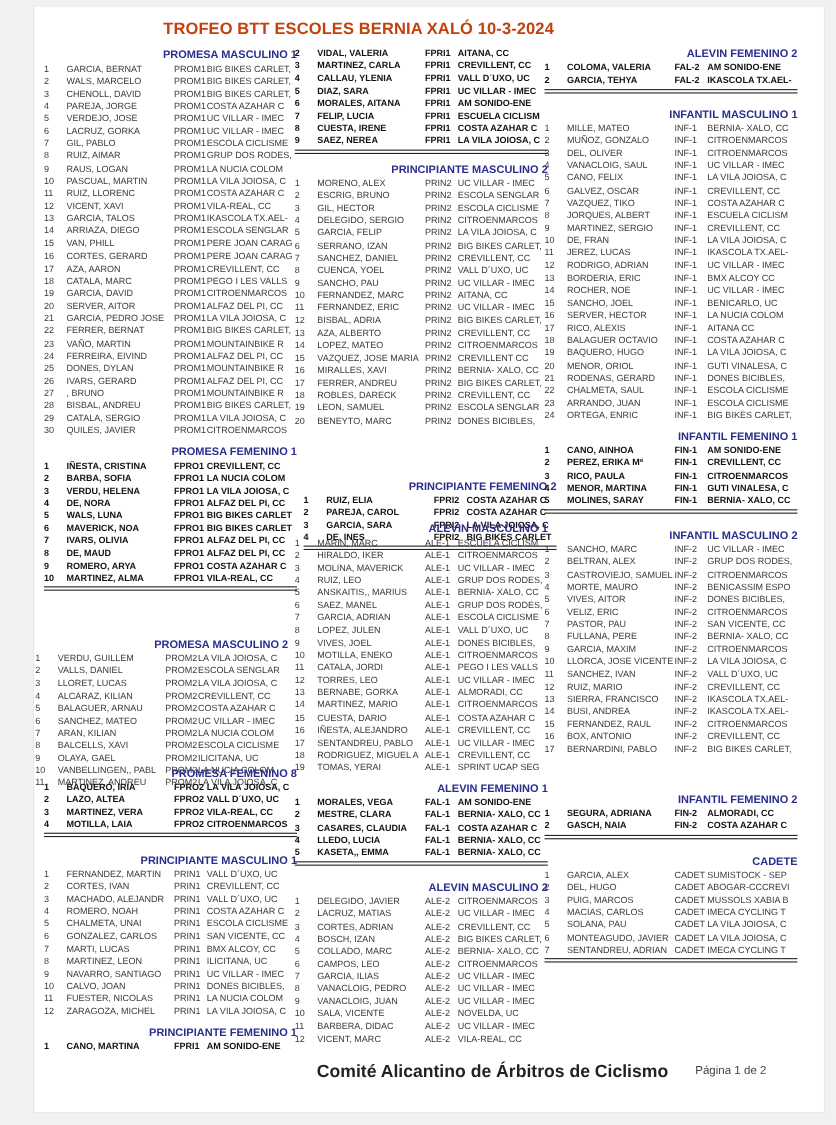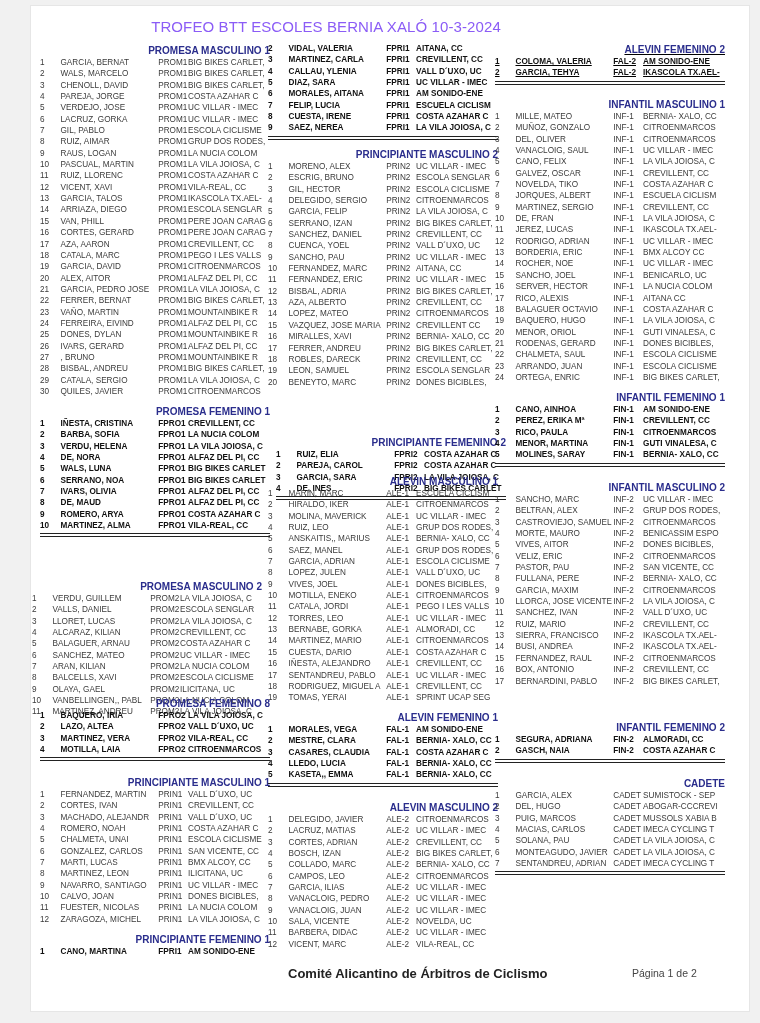--- a/index.html
+++ b/index.html
@@ -1,28 +1,28 @@
 <!DOCTYPE html>
 <html><head>
 <meta charset="utf-8">
 <style>
   html, body { margin:0; padding:0; }
   body { width:760px; height:1023px; background:#f1f1f1; font-family:"Liberation Sans", sans-serif; overflow:hidden; position:relative; }
   .page { position:absolute; left:30px; top:5px; width:718px; height:1005px; background:#fff; border:1px solid #e6e6e6; }
-  .title { position:absolute; left:0; width:652px; top:18px; text-align:center; font-size:15px; font-weight:normal; color:#8b5cf6; letter-spacing:0.1px; }
+  .title { position:absolute; left:0; width:652px; top:18px; text-align:center; font-size:15px; font-weight:bold; color:#c2410c; letter-spacing:0.1px; }
   .sec { position:absolute; }
   .sec-title { font-size:10px; font-weight:bold; color:#2a2d8c; text-align:right; height:13px; line-height:13px; }
   .row { display:flex; font-size:8.2px; height:11.35px; line-height:11.35px; color:#3a3a3a; white-space:nowrap; }
   .row.bold { font-weight:bold; color:#111; }
   .num { width:22px; padding-left:0; }
   .name { width:105px; overflow:hidden; }
   .cat { width:32px; }
   .club { width:88px; overflow:hidden; }
   .dbl { border-top:1.5px solid #222; border-bottom:1.5px solid #222; height:2px; margin-top:2px; }
-  .footer-left { position:absolute; left:288px; top:966px; font-size:13px; font-weight:bold; color:#222; }
+  .footer-left { position:absolute; left:288px; top:966px; font-size:16px; font-weight:bold; color:#222; }
   .footer-right { position:absolute; left:632px; top:967px; font-size:10.5px; color:#444; }
 </style>
 </head>
 <body>
 
 <div class="page"></div>
 <div class="title">TROFEO BTT ESCOLES BERNIA XALÓ 10-3-2024</div>
 
 <div class="sec" style="left:40px;top:44px;width:230px;">
     <div class="sec-title">PROMESA MASCULINO 1</div>
@@ -135,21 +135,21 @@
       <span class="club">PEGO I LES VALLS</span>
     </div>
     <div class="row">
       <span class="num">19</span>
       <span class="name">GARCIA, DAVID</span>
       <span class="cat">PROM1</span>
       <span class="club">CITROENMARCOS</span>
     </div>
     <div class="row">
       <span class="num">20</span>
-      <span class="name">ALEX, AITOR</span>
+      <span class="name">SERVER, AITOR</span>
       <span class="cat">PROM1</span>
       <span class="club">ALFAZ DEL PI, CC</span>
     </div>
     <div class="row">
       <span class="num">21</span>
       <span class="name">GARCIA, PEDRO JOSE</span>
       <span class="cat">PROM1</span>
       <span class="club">LA VILA JOIOSA, C</span>
     </div>
     <div class="row">
@@ -234,21 +234,21 @@
       <span class="club">ALFAZ DEL PI, CC</span>
     </div>
     <div class="row bold">
       <span class="num">5</span>
       <span class="name">WALS, LUNA</span>
       <span class="cat">FPRO1</span>
       <span class="club">BIG BIKES CARLET</span>
     </div>
     <div class="row bold">
       <span class="num">6</span>
-      <span class="name">SERRANO, NOA</span>
+      <span class="name">MAVERICK, NOA</span>
       <span class="cat">FPRO1</span>
       <span class="club">BIG BIKES CARLET</span>
     </div>
     <div class="row bold">
       <span class="num">7</span>
       <span class="name">IVARS, OLIVIA</span>
       <span class="cat">FPRO1</span>
       <span class="club">ALFAZ DEL PI, CC</span>
     </div>
     <div class="row bold">
@@ -873,21 +873,21 @@
       <span class="cat">ALE-2</span>
       <span class="club">UC VILLAR - IMEC</span>
     </div>
     <div class="row">
       <span class="num">12</span>
       <span class="name">VICENT, MARC</span>
       <span class="cat">ALE-2</span>
       <span class="club">VILA-REAL, CC</span>
     </div>
   </div>
-<div class="sec" style="left:495px;top:43px;width:230px;text-decoration:underline;">
+<div class="sec" style="left:495px;top:43px;width:230px;">
     <div class="sec-title">ALEVIN FEMENINO 2</div>
     <div class="row bold">
       <span class="num">1</span>
       <span class="name">COLOMA, VALERIA</span>
       <span class="cat">FAL-2</span>
       <span class="club">AM SONIDO-ENE</span>
     </div>
     <div class="row bold">
       <span class="num">2</span>
       <span class="name">GARCIA, TEHYA</span>
@@ -929,21 +929,21 @@
       <span class="club">LA VILA JOIOSA, C</span>
     </div>
     <div class="row">
       <span class="num">6</span>
       <span class="name">GALVEZ, OSCAR</span>
       <span class="cat">INF-1</span>
       <span class="club">CREVILLENT, CC</span>
     </div>
     <div class="row">
       <span class="num">7</span>
-      <span class="name">NOVELDA, TIKO</span>
+      <span class="name">VAZQUEZ, TIKO</span>
       <span class="cat">INF-1</span>
       <span class="club">COSTA AZAHAR C</span>
     </div>
     <div class="row">
       <span class="num">8</span>
       <span class="name">JORQUES, ALBERT</span>
       <span class="cat">INF-1</span>
       <span class="club">ESCUELA CICLISM</span>
     </div>
     <div class="row">

